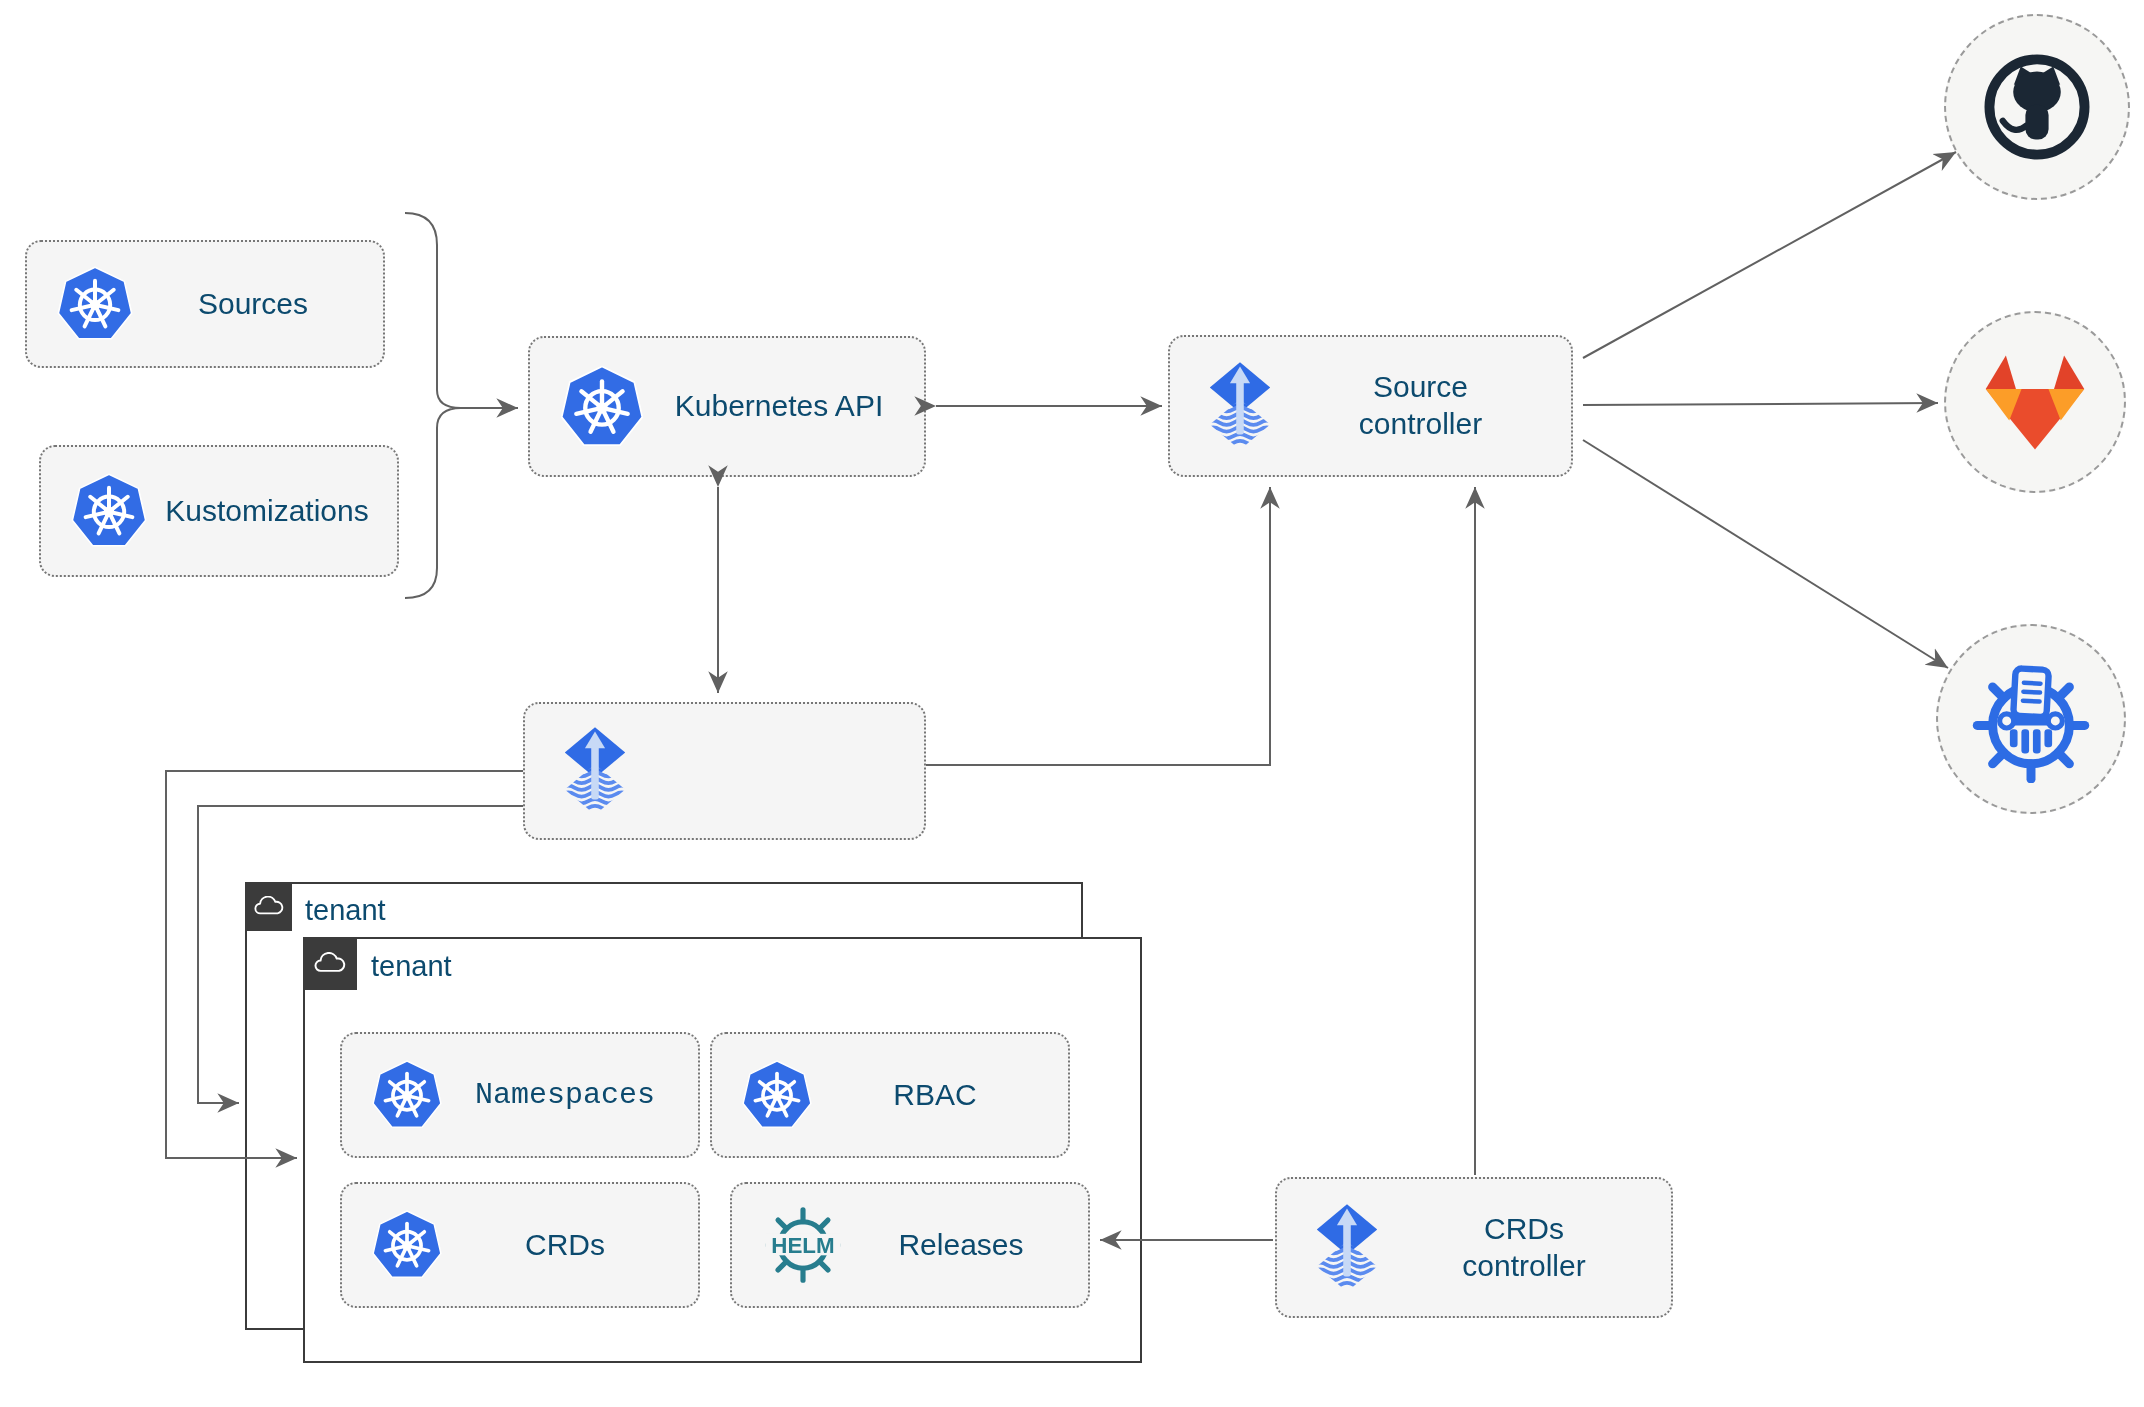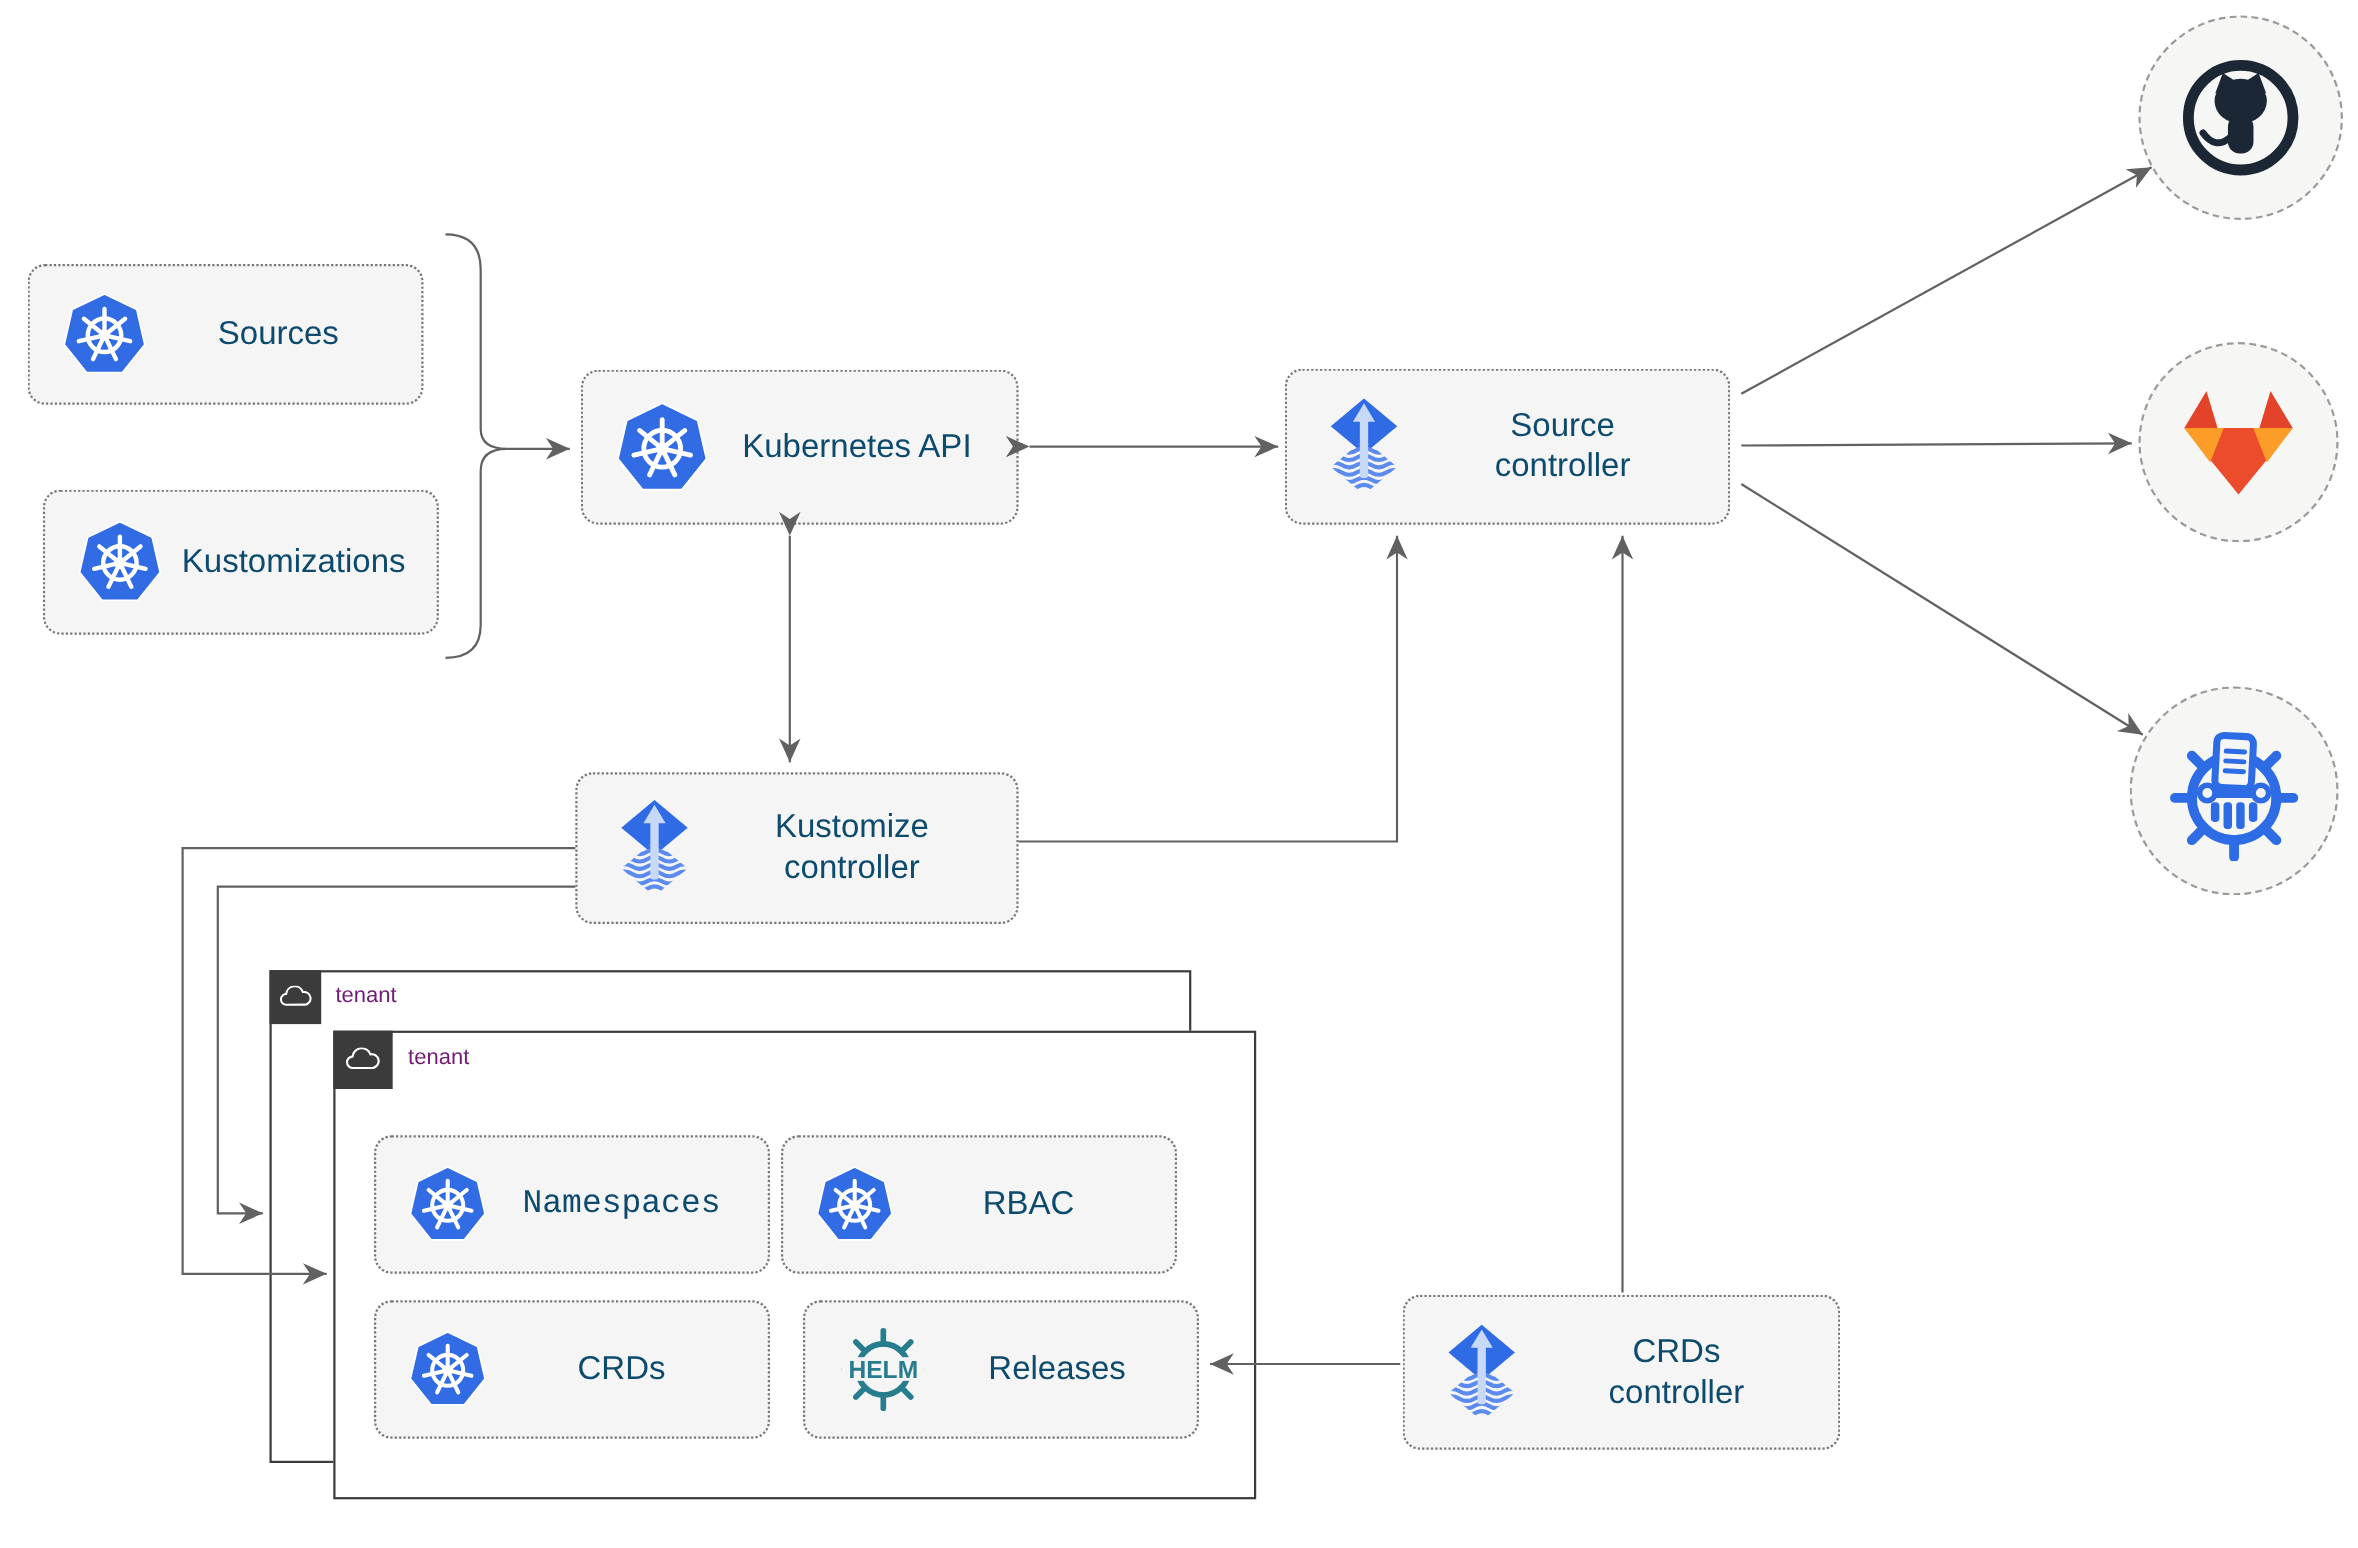--- a/index.html
+++ b/index.html
@@ -7,21 +7,21 @@
        font-family:"Liberation Sans","DejaVu Sans",sans-serif;}
   .node{position:absolute;background:#f5f5f5;border:2px dotted #767676;border-radius:16px;
         display:flex;align-items:center;box-sizing:border-box;z-index:5;}
   .node .icon{flex:0 0 auto;margin-left:28px;display:flex;align-items:center;}
   .node .label{flex:1;text-align:center;font-size:30px;color:#0c4a6e;padding:0 22px 0 10px;line-height:1.22;}
   .node .label .wrap{display:inline-block;max-width:205px;}
   .tenant{position:absolute;background:#ffffff;border:2px solid #3b3b3b;box-sizing:border-box;}
   .tenant-outer{z-index:1;}
   .tenant-inner{z-index:2;}
   .tenant-tab{position:absolute;background:#3b3b3b;display:flex;align-items:center;justify-content:center;}
-  .tenant-label{position:absolute;font-size:20px;color:#701a75;z-index:3;}
+  .tenant-label{position:absolute;font-size:29px;color:#0c4a6e;z-index:3;}
   .endpoint{position:absolute;border:2px dashed #9a9a9a;border-radius:50%;background:#f6f6f4;
             display:flex;align-items:center;justify-content:center;box-sizing:border-box;z-index:5;}
   svg.overlay{position:absolute;left:0;top:0;z-index:20;pointer-events:none;}
   .defs-holder{position:absolute;width:0;height:0;overflow:hidden;}
 </style>
 </head>
 <body>
 
 <svg class="defs-holder" aria-hidden="true">
   <defs>
@@ -185,22 +185,20 @@
   <span class="label">
     <span class="wrap">Source controller</span></span>
 </div>
 
 <div class="node" style="left:523px;top:702px;width:403px;height:138px;">
   <span class="icon">
     <svg width="84" height="94">
         <use href="#ico-flux"></use>
       </svg>
     </span>
-  <span class="label">
-    <span class="wrap">Kustomize controller</span></span>
 </div>
 
 <div class="node" style="left:1275px;top:1177px;width:398px;height:141px;">
   <span class="icon">
     <svg width="84" height="94">
         <use href="#ico-flux"></use>
       </svg>
     </span>
   <span class="label">
     <span class="wrap">CRDs controller</span></span>

